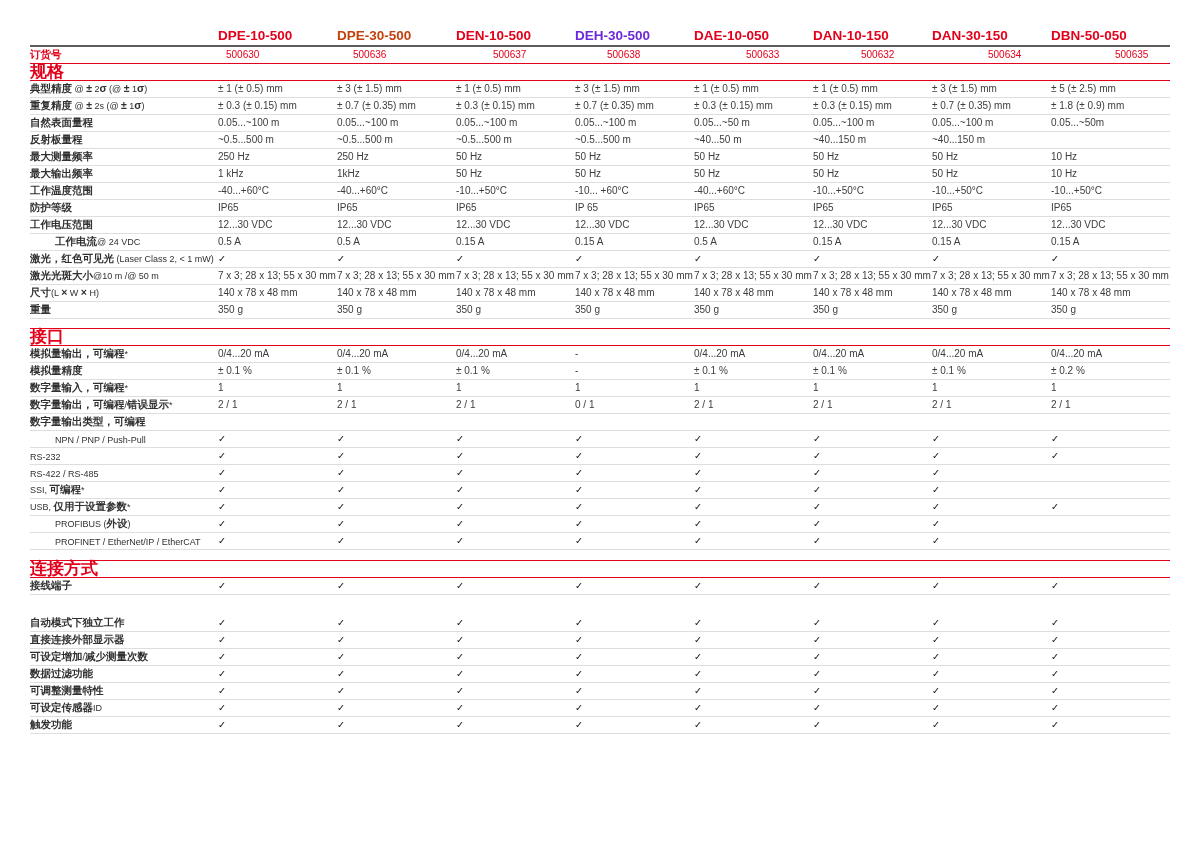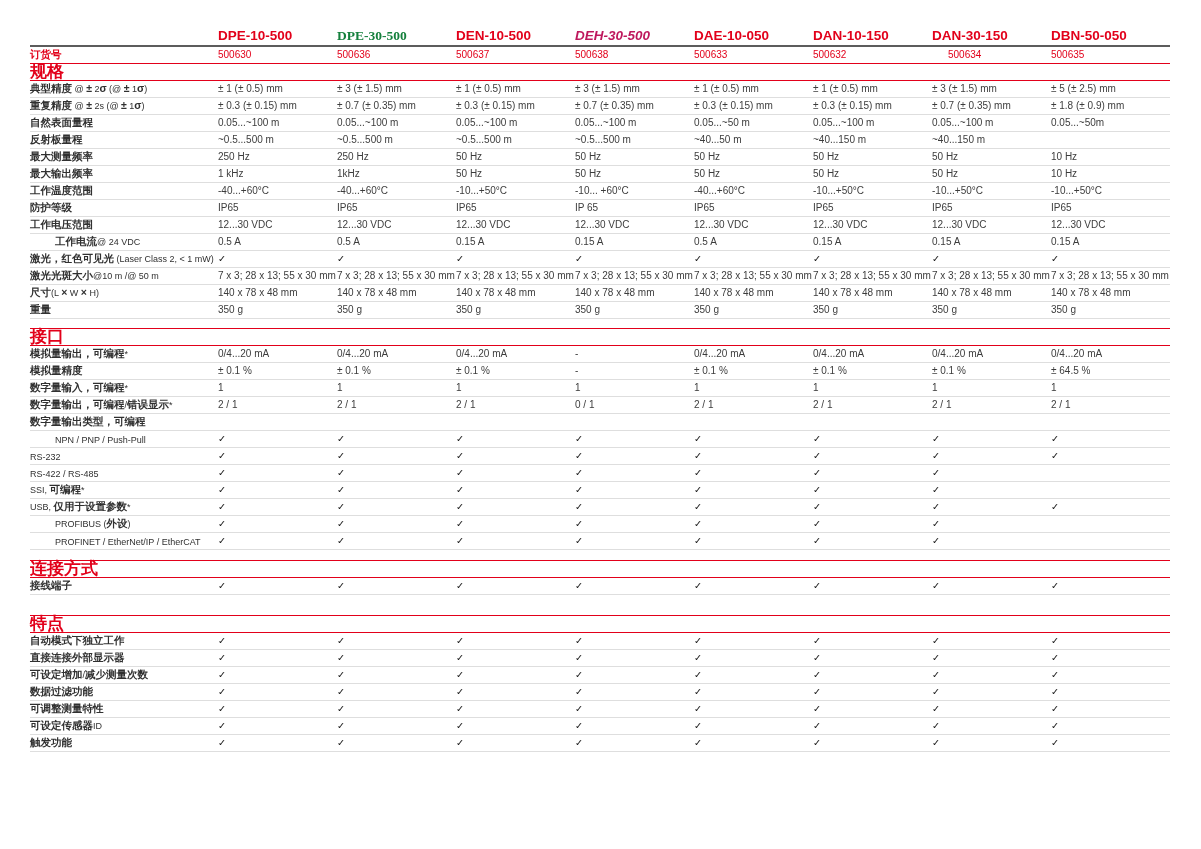--- a/index.html
+++ b/index.html
@@ -10,21 +10,21 @@
   }
   .tbl{margin:27px 31px 0 30px;width:1140px;}
   .row{
     display:grid;
     grid-template-columns:188px repeat(8,119px);
     align-items:center;
     border-bottom:1px solid #dedede;
     min-height:16px;
   }
   .row.head{border-bottom:2px solid #5c5c5c;min-height:18px;}
-  .row.order{border-bottom:none;min-height:16px;}
+  .row.order{border-bottom:none;min-height:16px;gap:8px;}
   .cell{
     font-size:10px;line-height:12px;color:#3c3c3c;
     padding:1px 4px 1px 0;white-space:nowrap;overflow:visible;
   }
   .lbl{
     font-size:10.5px;font-weight:bold;color:#303030;
     padding:1px 4px 1px 0;white-space:nowrap;
   }
   .lbl .lat{font-size:9px;font-weight:normal;}
   .lbl.ind{padding-left:25px;}
@@ -47,37 +47,37 @@
   .subhead .lbl{font-weight:bold;}
 </style>
 </head>
 <body>
 
 <div class="page">
   <div class="tbl">
     <div class="row head" id="model-row">
         <div class="lbl"></div>
         <div class="cell model" style="color: rgb(226, 0, 26);">DPE-10-500</div>
-        <div class="cell model" style="color: #15803d; font-family: Liberation Serif, serif;">DPE-30-500</div>
+        <div class="cell model" style="color: #c2410c;">DPE-30-500</div>
         <div class="cell model" style="color: rgb(226, 0, 26);">DEN-10-500</div>
-        <div class="cell model" style="color: #be185d; font-style: italic;">DEH-30-500</div>
+        <div class="cell model" style="color: #6d28d9;">DEH-30-500</div>
         <div class="cell model" style="color: rgb(226, 0, 26);">DAE-10-050</div>
         <div class="cell model" style="color: rgb(226, 0, 26);">DAN-10-150</div>
         <div class="cell model" style="color: rgb(226, 0, 26);">DAN-30-150</div>
         <div class="cell model" style="color: rgb(226, 0, 26);">DBN-50-050</div>
       </div>
     <div class="row order" id="order-row">
         <div class="lbl ordlbl" style="color: rgb(226, 0, 26);">订货号</div>
         <div class="cell ordno" style="color: rgb(226, 0, 26);">500630</div>
         <div class="cell ordno" style="color: rgb(226, 0, 26);">500636</div>
-        <div class="cell ordno" style="color: rgb(226, 0, 26);">500637</div>
+        <div class="cell ordno" style="color: rgb(226, 0, 26); margin-left: 13px;">500637</div>
         <div class="cell ordno" style="color: rgb(226, 0, 26);">500638</div>
-        <div class="cell ordno" style="color: rgb(226, 0, 26);">500633</div>
+        <div class="cell ordno" style="color: rgb(226, 0, 26); margin-left: 12px;">500633</div>
         <div class="cell ordno" style="color: rgb(226, 0, 26);">500632</div>
-        <div class="cell ordno" style="color: rgb(226, 0, 26); margin-left: 16px;">500634</div>
+        <div class="cell ordno" style="color: rgb(226, 0, 26);">500634</div>
         <div class="cell ordno" style="color: rgb(226, 0, 26);">500635</div>
       </div>
     <div id="sections">
         <div class="section">
           <div class="section-title" style="color: rgb(226, 0, 26);">规格</div>
           <div class="row">
             <div class="lbl"><span>典型精度</span><span class="lat"> @ </span><span>±</span><span class="lat"> 2</span><span>σ</span><span class="lat"> (@ </span><span>±</span><span class="lat"> 1</span><span>σ</span><span class="lat">)</span></div>
             <div class="cell">± 1 (± 0.5) mm</div>
             <div class="cell">± 3 (± 1.5) mm</div>
             <div class="cell">± 1 (± 0.5) mm</div>
@@ -246,21 +246,21 @@
           </div>
           <div class="row">
             <div class="lbl"><span>模拟量精度</span></div>
             <div class="cell">± 0.1 %</div>
             <div class="cell">± 0.1 %</div>
             <div class="cell">± 0.1 %</div>
             <div class="cell">-</div>
             <div class="cell">± 0.1 %</div>
             <div class="cell">± 0.1 %</div>
             <div class="cell">± 0.1 %</div>
-            <div class="cell">± 64.5 %</div>
+            <div class="cell">± 0.2 %</div>
           </div>
           <div class="row">
             <div class="lbl"><span>数字量输入，可编程</span><span class="lat">*</span></div>
             <div class="cell">1</div>
             <div class="cell">1</div>
             <div class="cell">1</div>
             <div class="cell">1</div>
             <div class="cell">1</div>
             <div class="cell">1</div>
             <div class="cell">1</div>
@@ -374,21 +374,20 @@
             <div class="cell check">✓</div>
             <div class="cell check">✓</div>
             <div class="cell check">✓</div>
             <div class="cell check">✓</div>
             <div class="cell check">✓</div>
             <div class="cell check">✓</div>
             <div class="cell check">✓</div>
           </div>
         </div>
         <div class="section">
-          <div class="section-title" style="color: rgb(226, 0, 26);">特点</div>
           <div class="row">
             <div class="lbl"><span>自动模式下独立工作</span></div>
             <div class="cell check">✓</div>
             <div class="cell check">✓</div>
             <div class="cell check">✓</div>
             <div class="cell check">✓</div>
             <div class="cell check">✓</div>
             <div class="cell check">✓</div>
             <div class="cell check">✓</div>
             <div class="cell check">✓</div>

